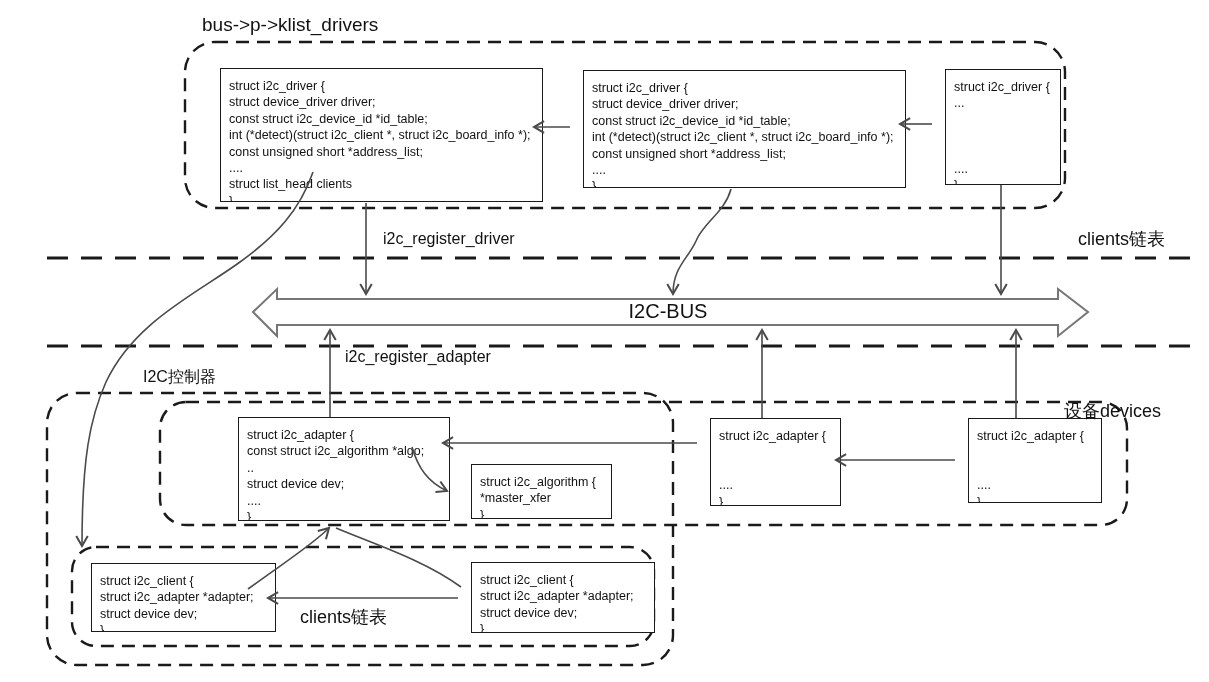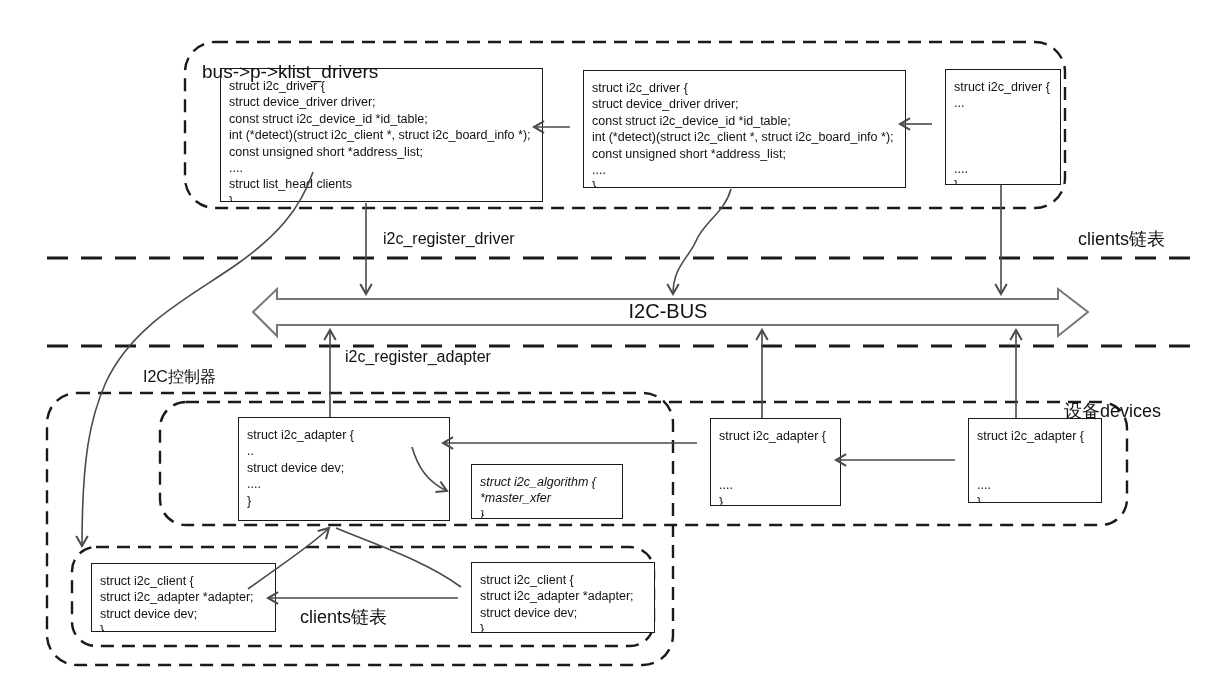--- a/index.html
+++ b/index.html
@@ -59,26 +59,27 @@
       <div>struct i2c_driver {</div>
       <div>...</div>
       <div>&nbsp;</div>
       <div>&nbsp;</div>
       <div>&nbsp;</div>
       <div>....</div>
       <div>}</div>
     </div>
   <div class="struct-box" style="left:225px; top:417px; width:212px; height:104px;">
       <div>struct i2c_adapter {</div>
+      <div>const struct i2c_algorithm *algo;</div>
       <div>..</div>
       <div>struct device dev;</div>
       <div>....</div>
       <div>}</div>
     </div>
-  <div class="struct-box" style="left:458px; top:464px; width:152px; height:55px;font-style:italic;">
+  <div class="struct-box" style="left:458px; top:464px; width:141px; height:55px;">
       <div>struct i2c_algorithm {</div>
       <div>*master_xfer</div>
       <div>}</div>
     </div>
   <div class="struct-box" style="left:697px; top:418px; width:131px; height:88px;">
       <div>struct i2c_adapter {</div>
       <div>&nbsp;</div>
       <div>&nbsp;</div>
       <div>....</div>
       <div>}</div>
@@ -96,21 +97,21 @@
       <div>struct device dev;</div>
       <div>}</div>
     </div>
   <div class="struct-box" style="left:458px; top:562px; width:184px; height:71px;">
       <div>struct i2c_client {</div>
       <div>struct i2c_adapter *adapter;</div>
       <div>struct device dev;</div>
       <div>}</div>
     </div>
 
-  <div class="lbl" style="left:202px;  top:14px;  font-size:19px;margin-top:47px;">bus-&gt;p-&gt;klist_drivers</div>
+  <div class="lbl" style="left:202px;  top:14px;  font-size:19px;">bus-&gt;p-&gt;klist_drivers</div>
   <div class="lbl" style="left:383px;  top:230px; font-size:16px;">i2c_register_driver</div>
   <div class="lbl" style="left:1078px; top:227px; font-size:18px;">clients链表</div>
   <div class="lbl" style="left:608px;  top:300px; width:120px; text-align:center; font-size:20px;">I2C-BUS</div>
   <div class="lbl" style="left:345px;  top:348px; font-size:16px;text-align:center;">i2c_register_adapter</div>
   <div class="lbl" style="left:1064px; top:351px; font-size:18px;margin-top:48px;">设备devices</div>
   <div class="lbl" style="left:143px;  top:367px; font-size:16px;">I2C控制器</div>
   <div class="lbl" style="left:300px;  top:605px; font-size:18px;">clients链表</div>
 
   <svg class="layer" id="fg" viewBox="0 0 1209 682" style="z-index:4;">
     <defs>

